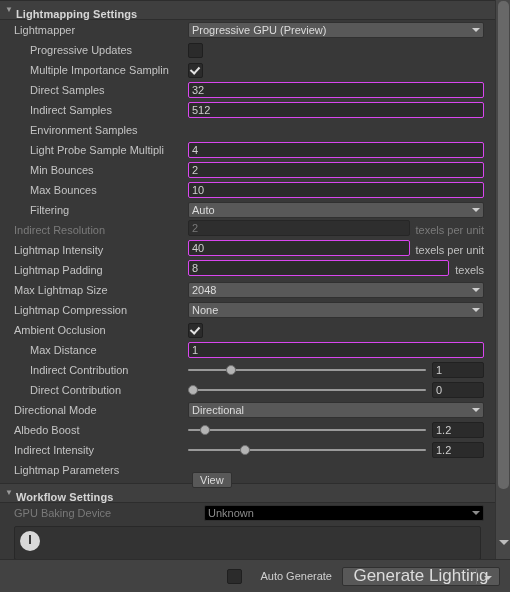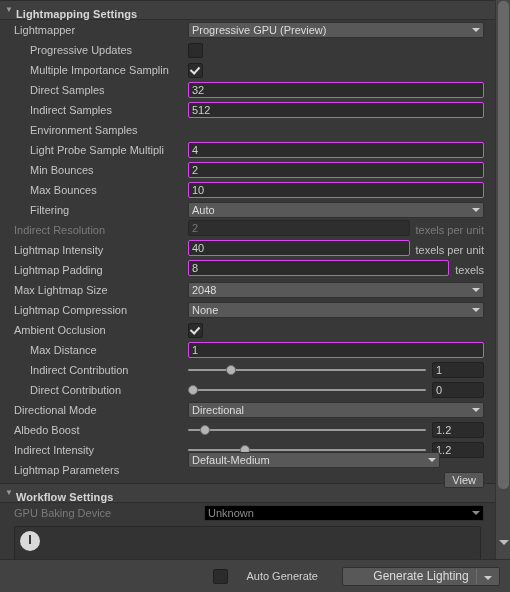--- a/index.html
+++ b/index.html
@@ -263,32 +263,32 @@
     width: 510px; height: 33px;
     background: #424242;
     border-top: 1px solid #2d2d2d;
     box-sizing: border-box;
     display: flex;
     align-items: center;
     justify-content: flex-end;
     padding-right: 10px;
   }
   .bottom-bar .auto-wrap {
-    display: flex; align-items: center; margin-right: 24px; gap: 12px;
+    display: flex; align-items: center; margin-right: 10px; gap: 12px;
   }
   .bottom-bar .auto-label { margin-left: 6px; color: #d0d0d0; font-size: 11px; }
   .gen-button {
     display: flex; align-items: center; justify-content: center;
     background: #585858;
     border: 1px solid #303030;
     border-radius: 2px;
     height: 19px;
     width: 158px;
     color: #dcdcdc;
-    font-size: 12px;
+    font-size: 17px;
     position: relative;
     box-sizing: border-box;
   }
   .gen-button .gen-sep {
     position: absolute; right: 22px; top: 1px; bottom: 1px;
     width: 1px; background: #6e6e6e;
   }
   .gen-button .gen-arrow {
     position: absolute; right: 7px; top: 8px;
     width: 0; height: 0;
@@ -494,24 +494,20 @@
           <div class="track"></div>
           <div class="handle" style="left: 24%;"></div>
         </div>
         <div class="slider-value">1.2</div>
       </div>
     </div>
 
     <div class="row">
       <div class="label">Lightmap Parameters</div>
       <div class="field-area">
-        <div class="dropdown">
-          <span class="dd-text">Default-Medium</span>
-          <span class="dd-arrow"></span>
-        </div>
         <div class="mini-button">View</div>
       </div>
     </div>
 
     <div class="section-header" style="margin-top:3px;">
       <span class="foldout">▼</span>
       <span class="section-title">Workflow Settings</span>
     </div>
 
     <div class="row disabled">

